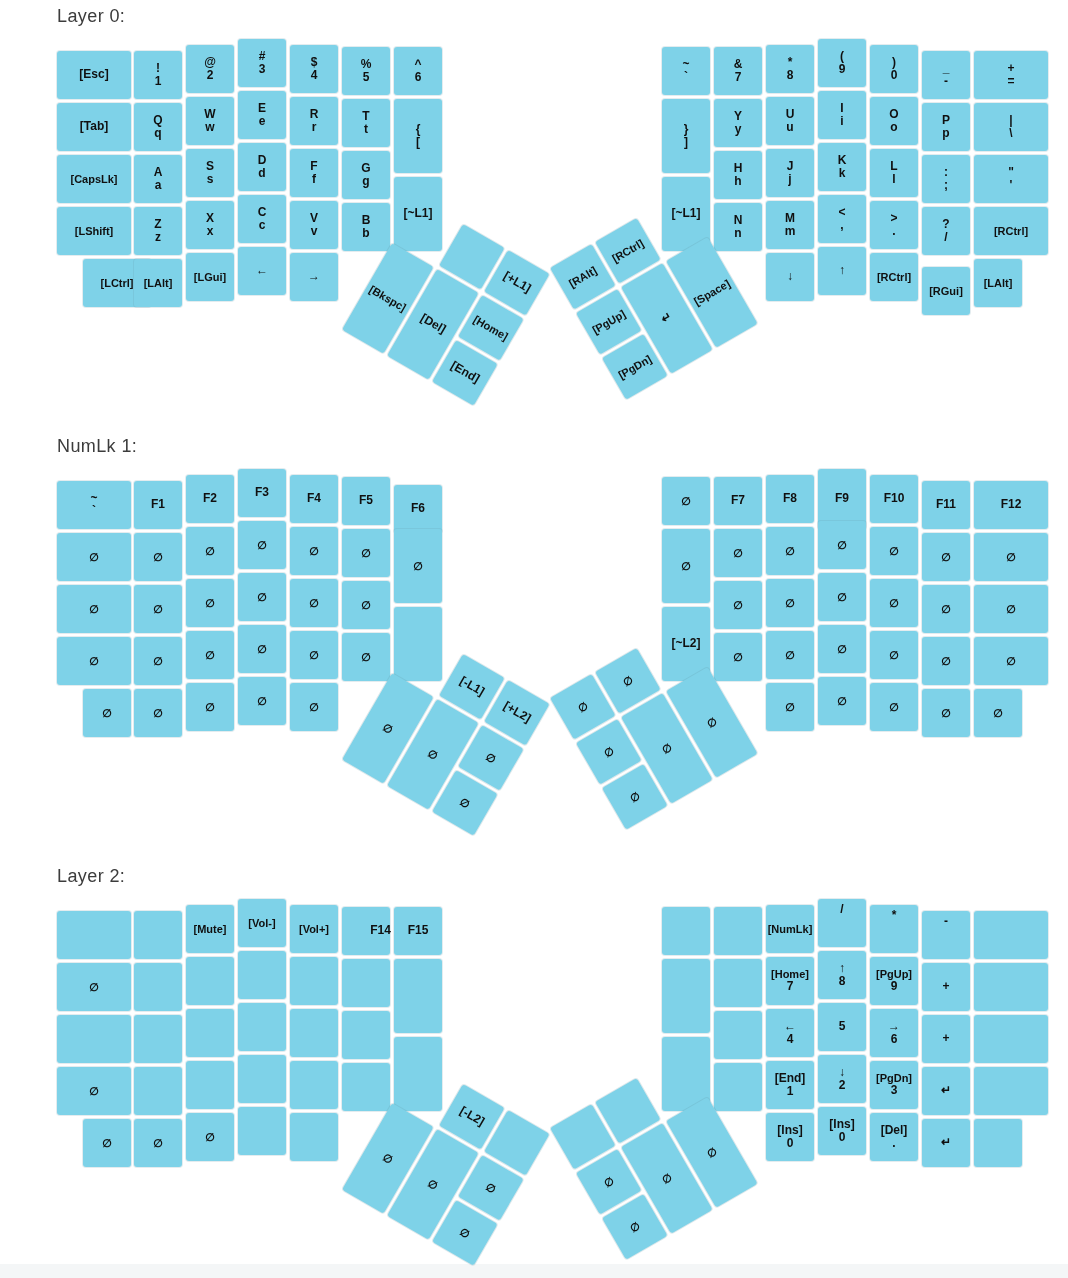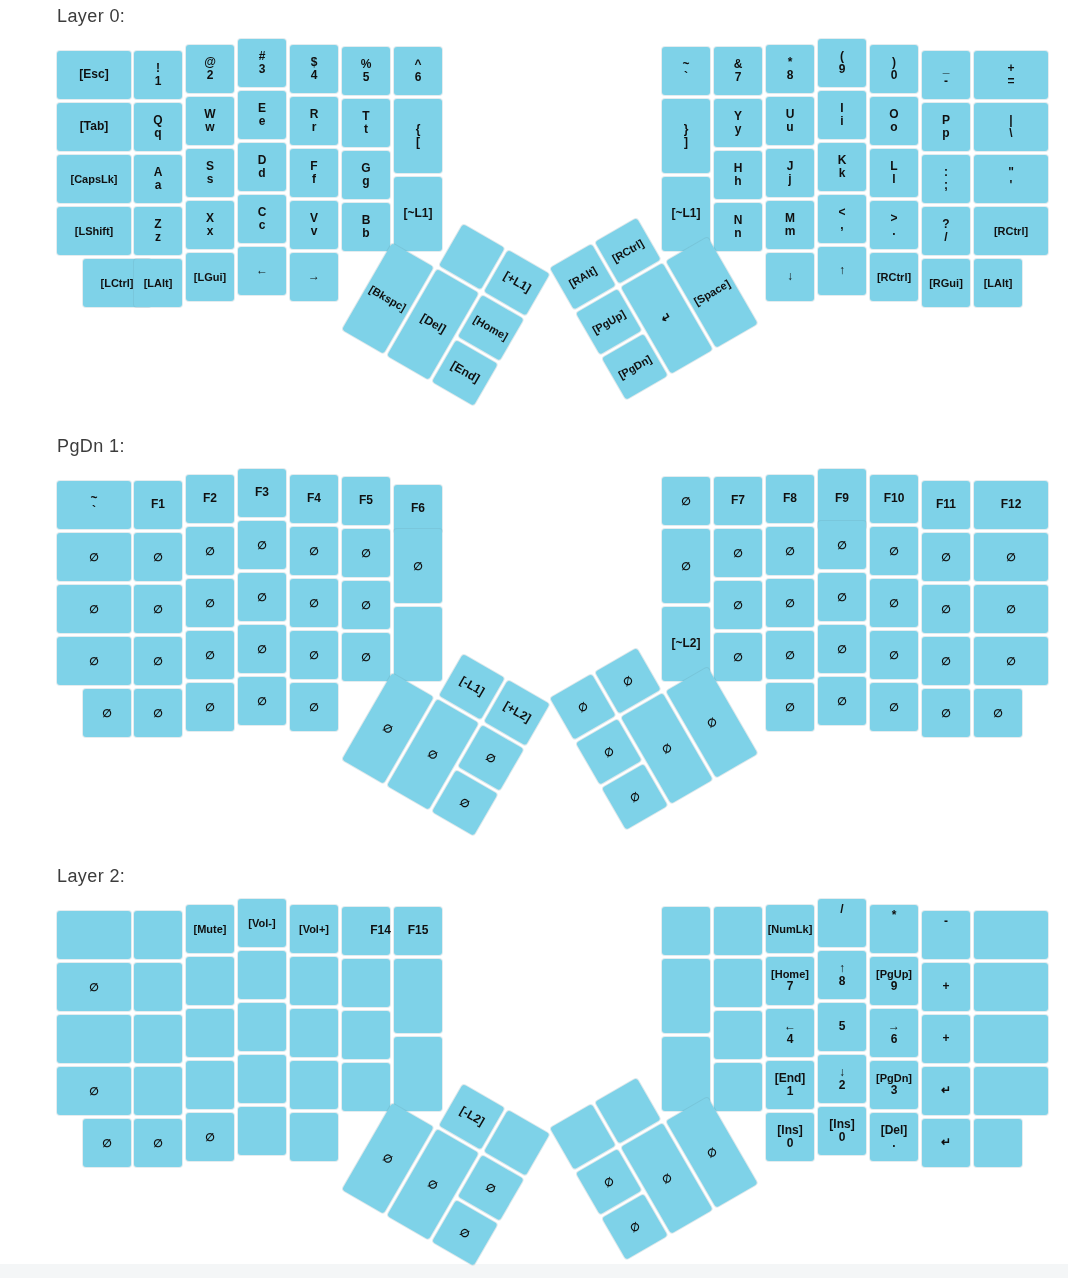--- a/index.html
+++ b/index.html
@@ -256,21 +256,21 @@
     </div>
     <div class="key" style="left: 766px; top: 253px; width: 48px; height: 48px;">
       <span>↓</span>
     </div>
     <div class="key" style="left: 818px; top: 247px; width: 48px; height: 48px;">
       <span>↑</span>
     </div>
     <div class="key" style="left: 870px; top: 253px; width: 48px; height: 48px;">
       <span class="small">[RCtrl]</span>
     </div>
-    <div class="key" style="left: 922px; top: 259px; width: 48px; height: 48px;">
+    <div class="key" style="left: 922px; top: 267px; width: 48px; height: 48px;">
       <span class="small">[RGui]</span>
     </div>
     <div class="key" style="left: 974px; top: 259px; width: 48px; height: 48px;">
       <span class="small">[LAlt]</span>
     </div>
     <div class="thumb" style="left: 418px; top: 198px; transform: rotate(30deg);">
       <div class="key" style="left: 52px; top: 0px; width: 48px; height: 48px;"></div>
       <div class="key" style="left: 104px; top: 0px; width: 48px; height: 48px;">
         <span>[+L1]</span>
       </div>
@@ -300,21 +300,21 @@
       <div class="key" style="left: 0px; top: 104px; width: 48px; height: 48px;">
         <span class="small">[PgDn]</span>
       </div>
       <div class="key" style="left: 52px; top: 52px; width: 48px; height: 100px;">
         <span>↵</span>
       </div>
       <div class="key" style="left: 104px; top: 52px; width: 48px; height: 100px;">
         <span class="small">[Space]</span>
       </div>
     </div>
-    <div class="layer-label" style="top: 436px;">PgDn 1:</div>
+    <div class="layer-label" style="top: 436px;">NumLk 1:</div>
     <div class="key" style="left: 57px; top: 481px; width: 74px; height: 48px;">
       <span>~</span>
       <span>`</span>
     </div>
     <div class="key" style="left: 134px; top: 481px; width: 48px; height: 48px;">
       <span>F1</span>
     </div>
     <div class="key" style="left: 186px; top: 475px; width: 48px; height: 48px;">
       <span>F2</span>
     </div>

